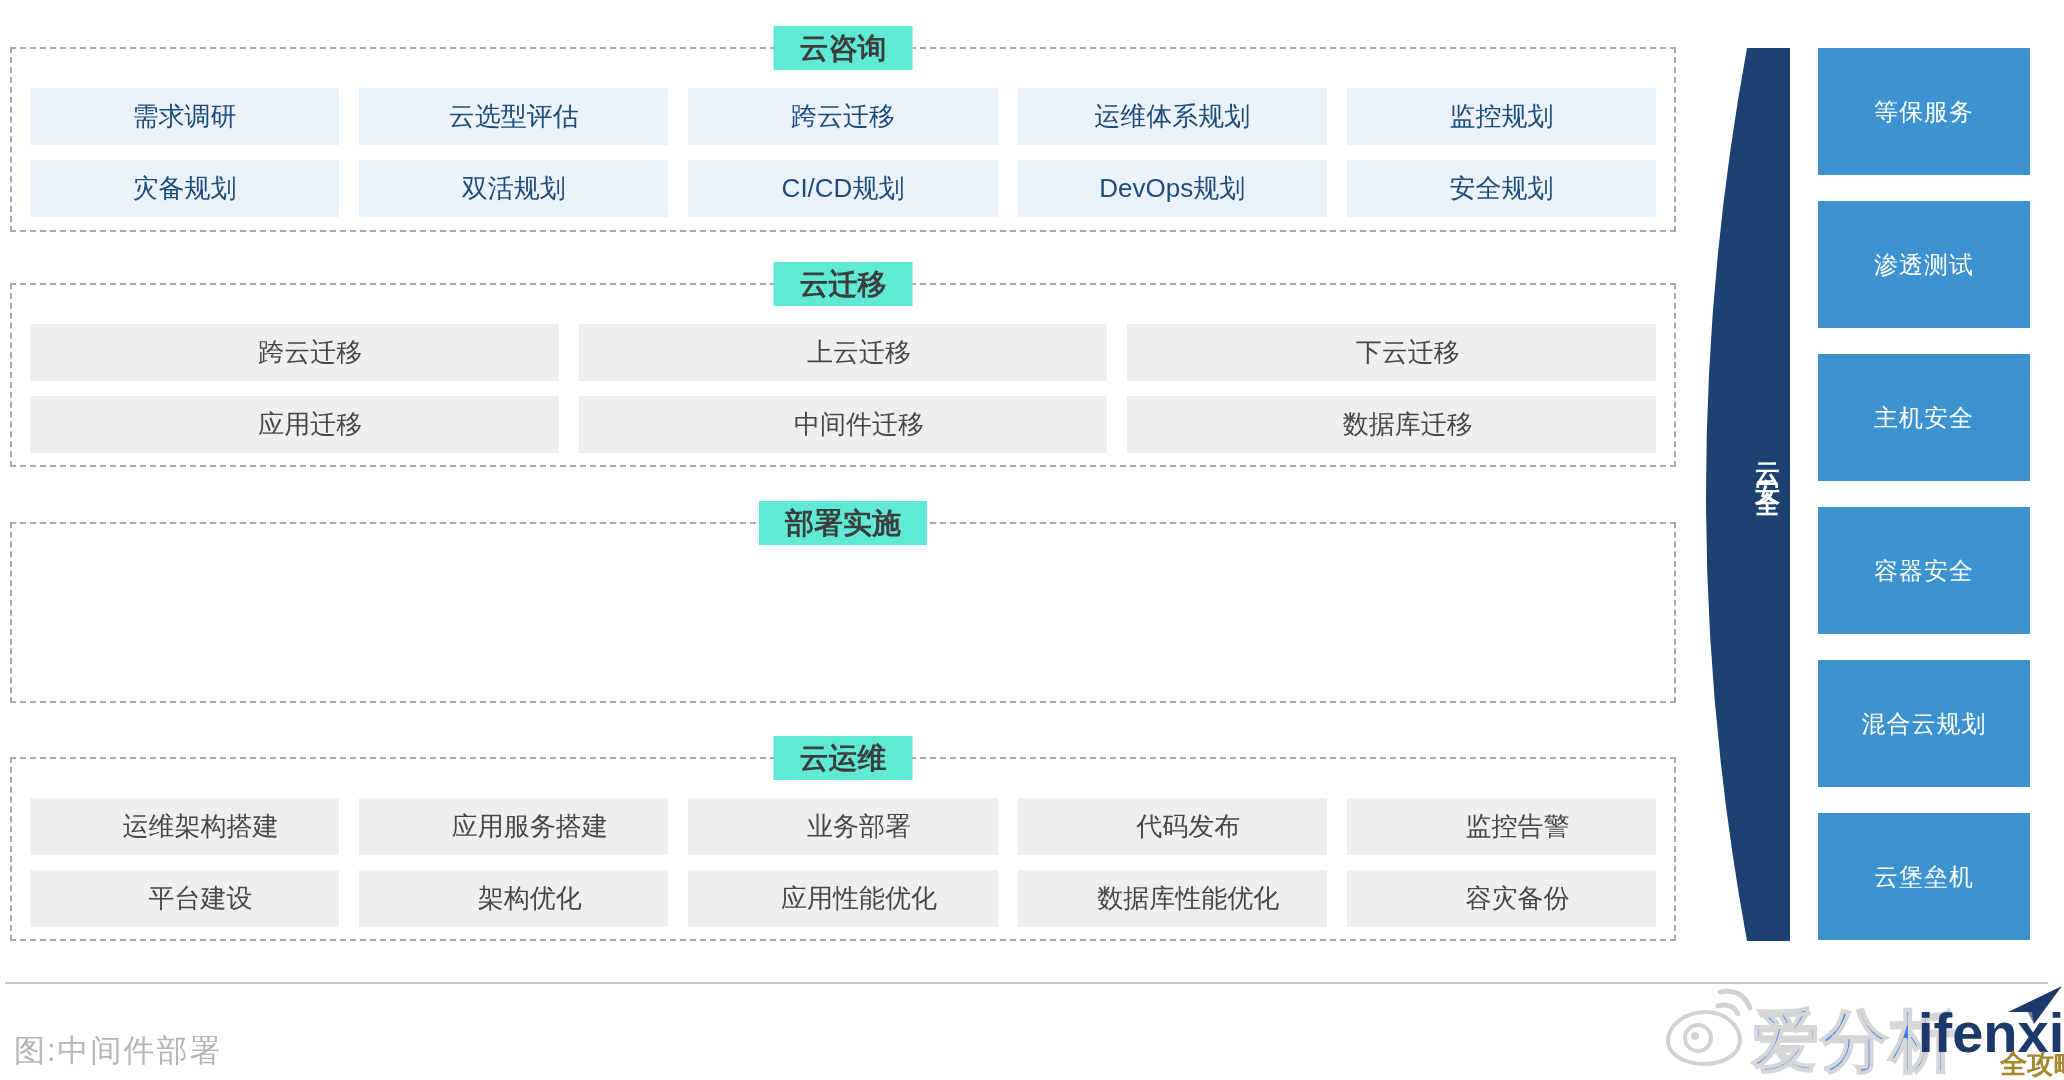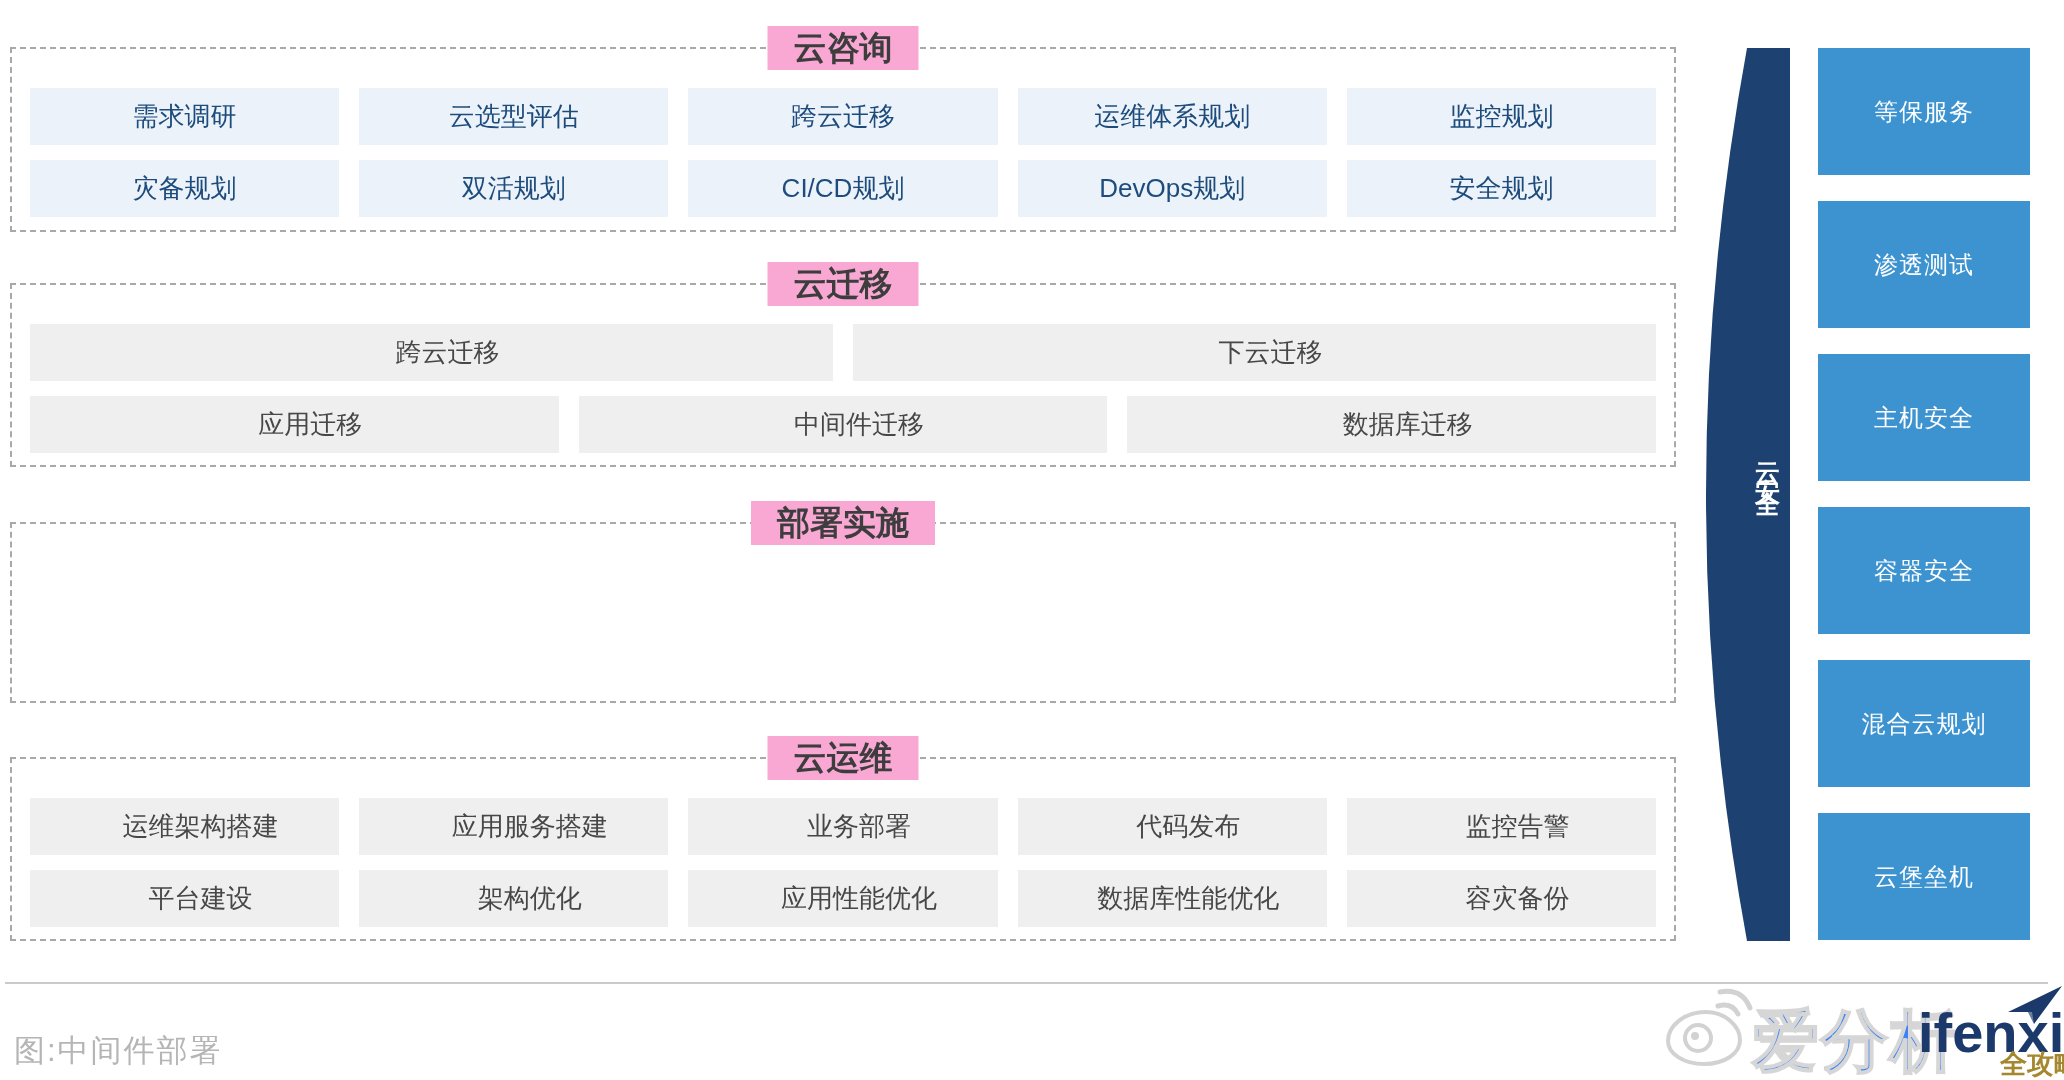--- a/index.html
+++ b/index.html
@@ -13,22 +13,22 @@
     position:absolute;left:10px;width:1666px;
     border:2px dashed var(--dash,#a9a9a9);
     box-sizing:border-box;background:#fff;
   }
   .section:nth-child(1){top:47px;height:185px;}
   .section:nth-child(2){top:283px;height:184px;}
   .section:nth-child(3){top:522px;height:181px;}
   .section:nth-child(4){top:757px;height:184px;text-align:right;}
   .sec-title{
     position:absolute;top:-23px;left:50%;transform:translateX(-50%);
-    background:#f9a8d4;padding:0 26px;height:44px;line-height:44px;
-    font-size:33px;font-weight:bold;color:var(--title,#3d3d3d);white-space:nowrap;
+    background:#5eead4;padding:0 26px;height:44px;line-height:44px;
+    font-size:29px;font-weight:bold;color:var(--title,#3d3d3d);white-space:nowrap;
   }
   .rows{
     position:absolute;left:18px;right:18px;top:39px;
     display:flex;flex-direction:column;gap:15px;
   }
   .row{display:flex;gap:20px;}
   .box{
     flex:1;height:57px;display:flex;align-items:center;justify-content:center;
     font-size:26px;white-space:nowrap;
   }
@@ -94,20 +94,21 @@
             <div class="box blue">DevOps规划</div>
             <div class="box blue">安全规划</div>
           </div>
         </div>
       </div>
       <div class="section">
         <div class="sec-title">云迁移</div>
         <div class="rows">
           <div class="row">
             <div class="box gray">跨云迁移</div>
+            <div class="box gray">上云迁移</div>
             <div class="box gray">下云迁移</div>
           </div>
           <div class="row">
             <div class="box gray">应用迁移</div>
             <div class="box gray">中间件迁移</div>
             <div class="box gray">数据库迁移</div>
           </div>
         </div>
       </div>
       <div class="section">

